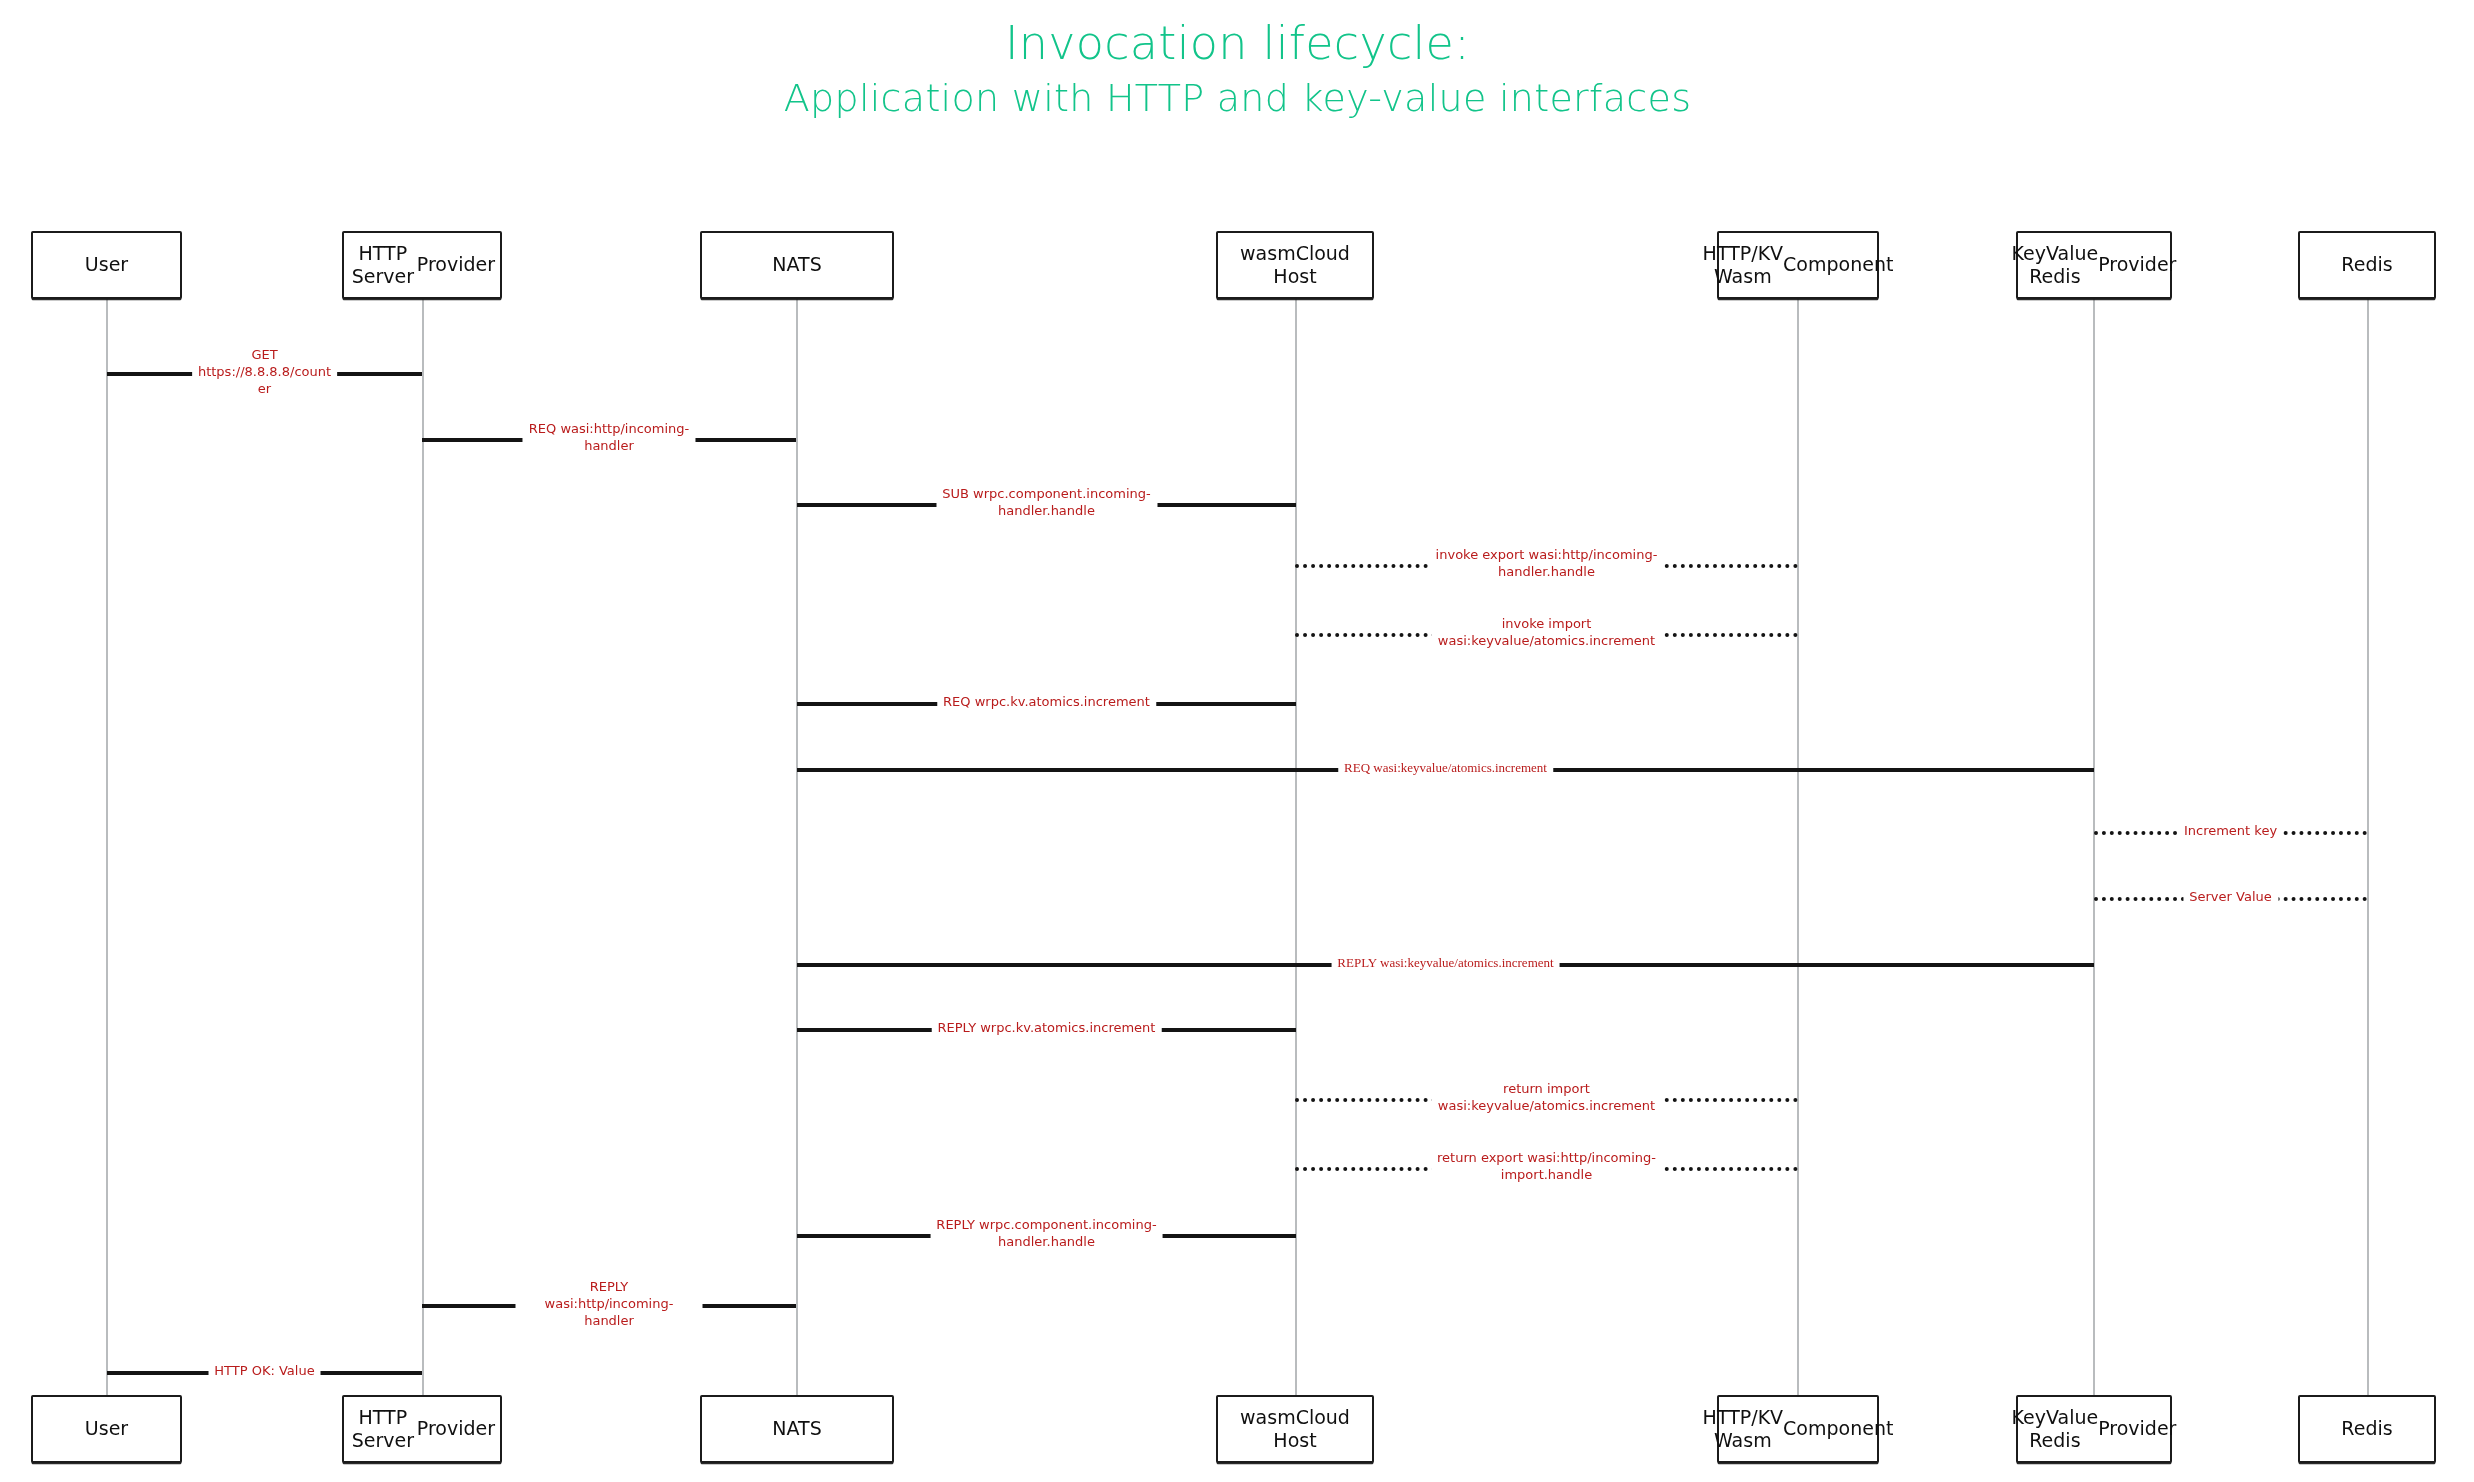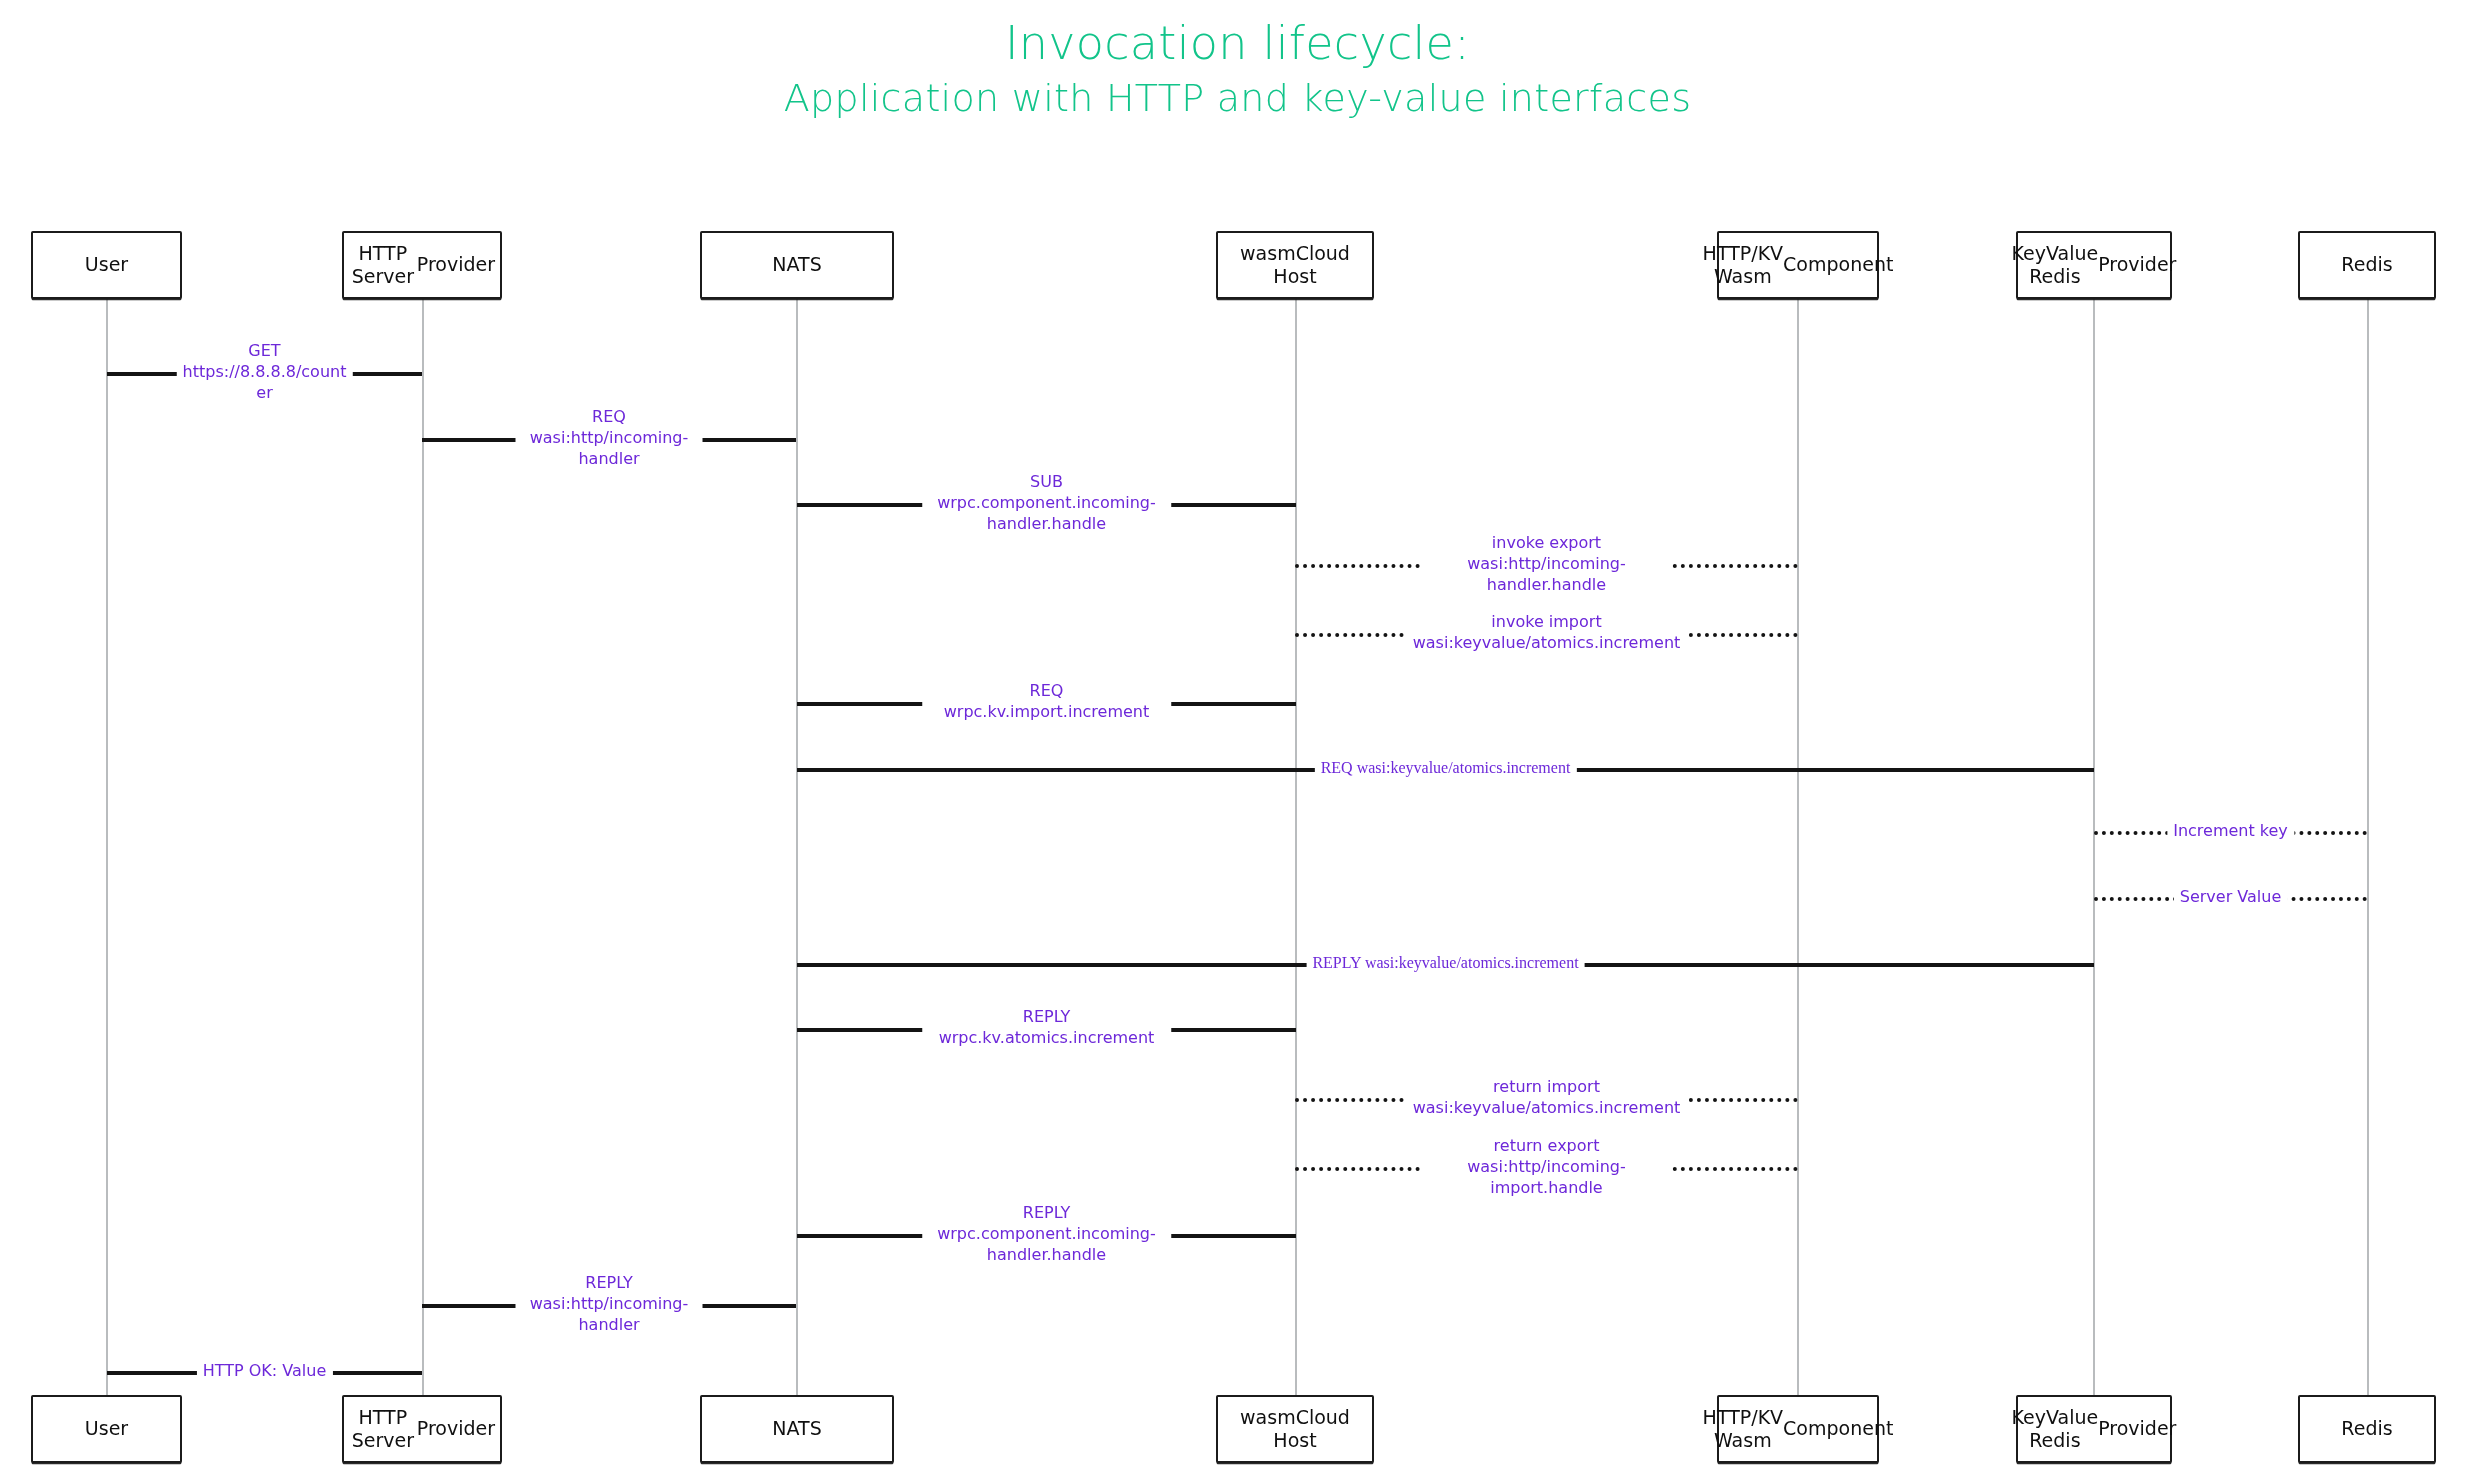--- a/index.html
+++ b/index.html
@@ -63,22 +63,22 @@
   }
   .msg .label{
     position:absolute;
     left:50%;
     transform:translate(-50%, -50%);
     top:0;
     background:#ffffff;
     padding:0 6.3px;
     text-align:center;
     font-family:"DejaVu Sans", sans-serif;
-    font-size:16px;
-    color:#6d28d9;
+    font-size:13px;
+    color:#b91c1c;
     line-height:1.30;
     white-space:pre-line;
     max-width:264px;
   }
   .msg .label.wide{max-width:390px;}
   .msg .label.xwide{max-width:477px;font-family:Liberation Serif, serif;}
 </style>
 </head>
 <body>
 
@@ -120,21 +120,21 @@
         <div class="label wide">invoke export wasi:http/incoming-
 handler.handle</div>
       </div>
       <div class="msg dotted" style="left: 1295px; top: 633px; width: 503px;">
         <div class="line"></div>
         <div class="label wide">invoke import
 wasi:keyvalue/atomics.increment</div>
       </div>
       <div class="msg" style="left: 797px; top: 702px; width: 499px;">
         <div class="line"></div>
-        <div class="label wide">REQ wrpc.kv.import.increment</div>
+        <div class="label wide">REQ wrpc.kv.atomics.increment</div>
       </div>
       <div class="msg" style="left: 797px; top: 768px; width: 1297px;">
         <div class="line"></div>
         <div class="label xwide">REQ wasi:keyvalue/atomics.increment</div>
       </div>
       <div class="msg dotted" style="left: 2094px; top: 831px; width: 273px;">
         <div class="line"></div>
         <div class="label">Increment key</div>
       </div>
       <div class="msg dotted" style="left: 2094px; top: 897px; width: 273px;">

